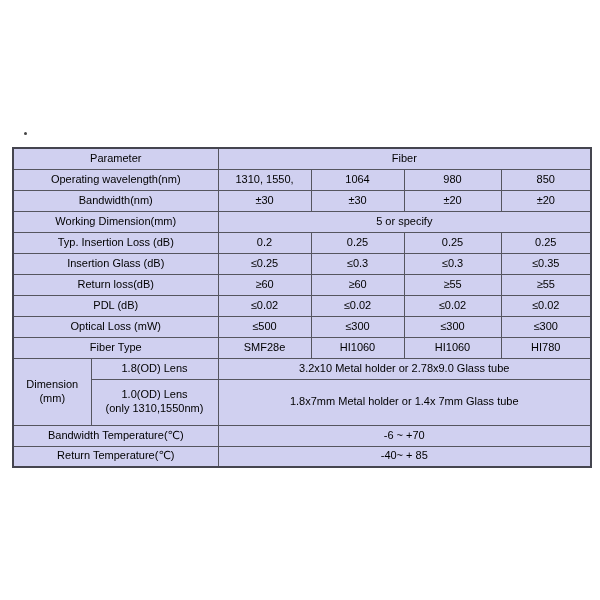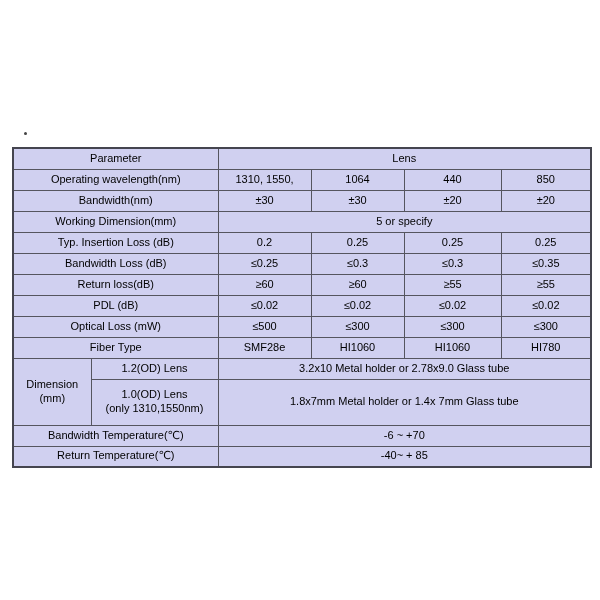--- a/index.html
+++ b/index.html
@@ -62,28 +62,28 @@
       <col style="width:127px">
       <col style="width:93px">
       <col style="width:93px">
       <col style="width:97px">
       <col style="width:90px">
     </colgroup>
 
     <tbody>
         <tr class="std-row">
       <td colspan="2">Parameter</td>
-      <td colspan="4">Lens</td>
+      <td colspan="4">Fiber</td>
     </tr>
 
     <tr class="std-row">
       <td colspan="2">Operating wavelength(nm)</td>
       <td>1310, 1550,</td>
       <td>1064</td>
-      <td>440</td>
+      <td>980</td>
       <td>850</td>
     </tr>
 
     <tr class="std-row">
       <td colspan="2">Bandwidth(nm)</td>
       <td>±30</td>
       <td>±30</td>
       <td>±20</td>
       <td>±20</td>
     </tr>
@@ -95,21 +95,21 @@
 
     <tr class="std-row">
       <td colspan="2">Typ. Insertion Loss (dB)</td>
       <td>0.2</td>
       <td>0.25</td>
       <td>0.25</td>
       <td>0.25</td>
     </tr>
 
     <tr class="std-row">
-      <td colspan="2">Bandwidth Loss (dB)</td>
+      <td colspan="2">Insertion Glass (dB)</td>
       <td>≤0.25</td>
       <td>≤0.3</td>
       <td>≤0.3</td>
       <td>≤0.35</td>
     </tr>
 
     <tr class="std-row">
       <td colspan="2">Return loss(dB)</td>
       <td>≥60</td>
       <td>≥60</td>
@@ -136,21 +136,21 @@
     <tr class="std-row">
       <td colspan="2">Fiber Type</td>
       <td>SMF28e</td>
       <td>HI1060</td>
       <td>HI1060</td>
       <td>HI780</td>
     </tr>
 
     <tr class="std-row">
       <td rowspan="2">Dimension (mm)</td>
-      <td>1.2(OD) Lens</td>
+      <td>1.8(OD) Lens</td>
       <td colspan="4">3.2x10 Metal holder or 2.78x9.0 Glass tube</td>
     </tr>
 
     <tr class="tall-row">
       <td class="lens-note-cell">
         <div>1.0(OD) Lens</div>
         <div>(only 1310,1550nm)</div>
       </td>
       <td colspan="4">1.8x7mm Metal holder or 1.4x 7mm Glass tube</td>
     </tr>

